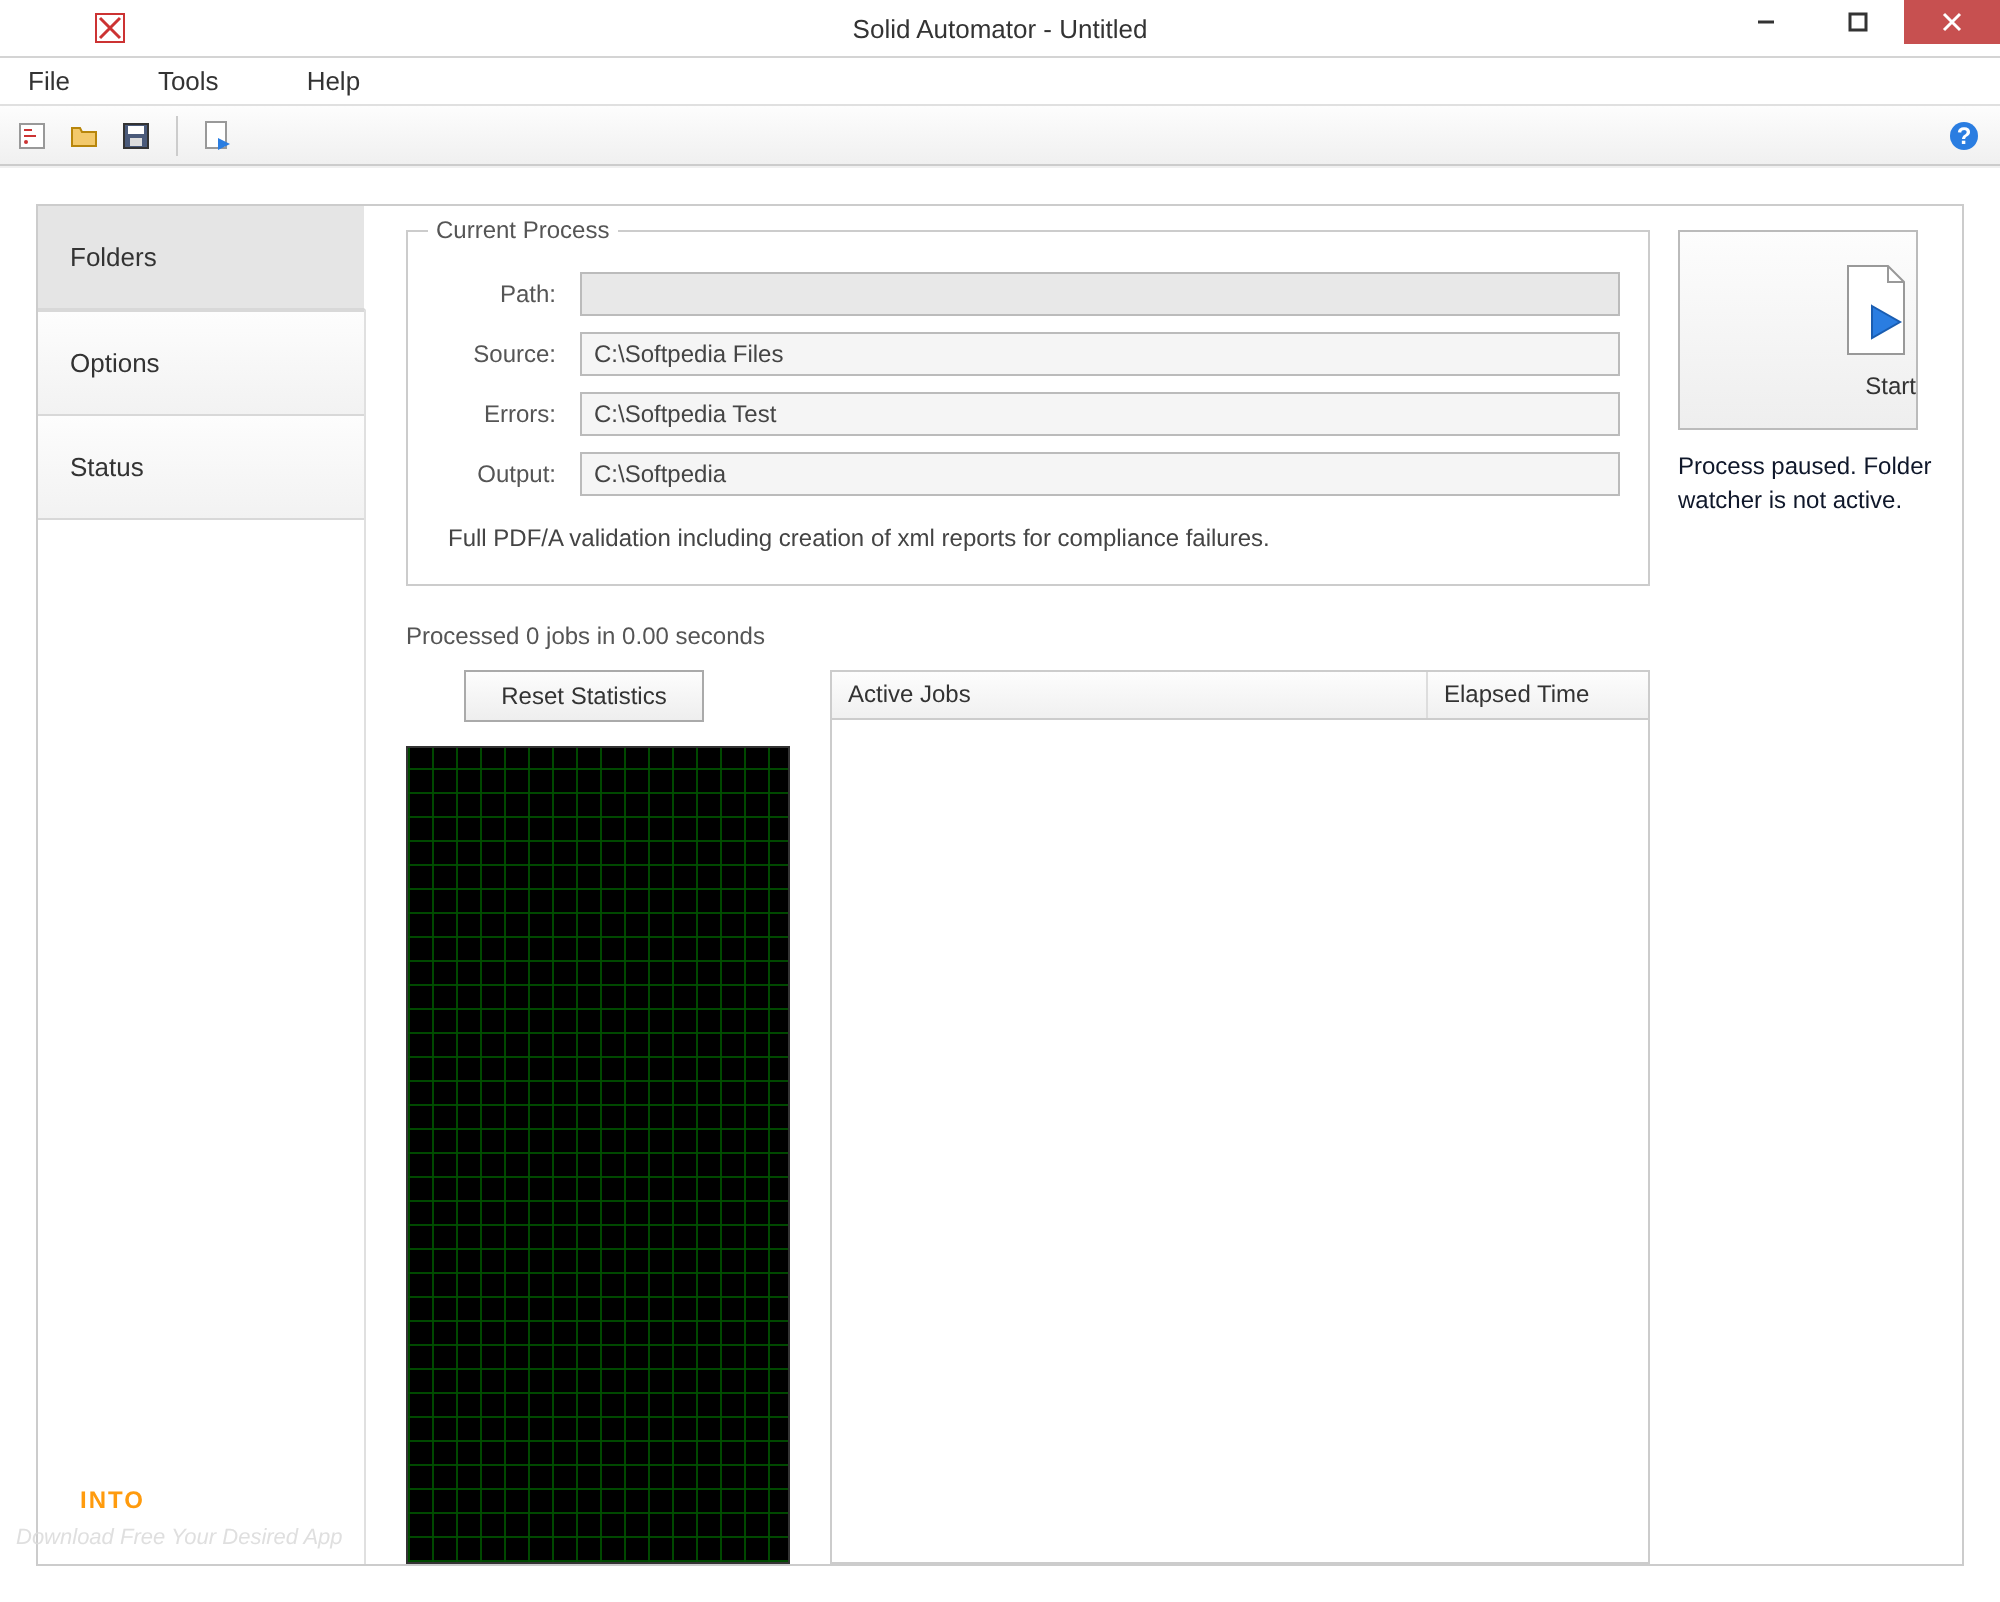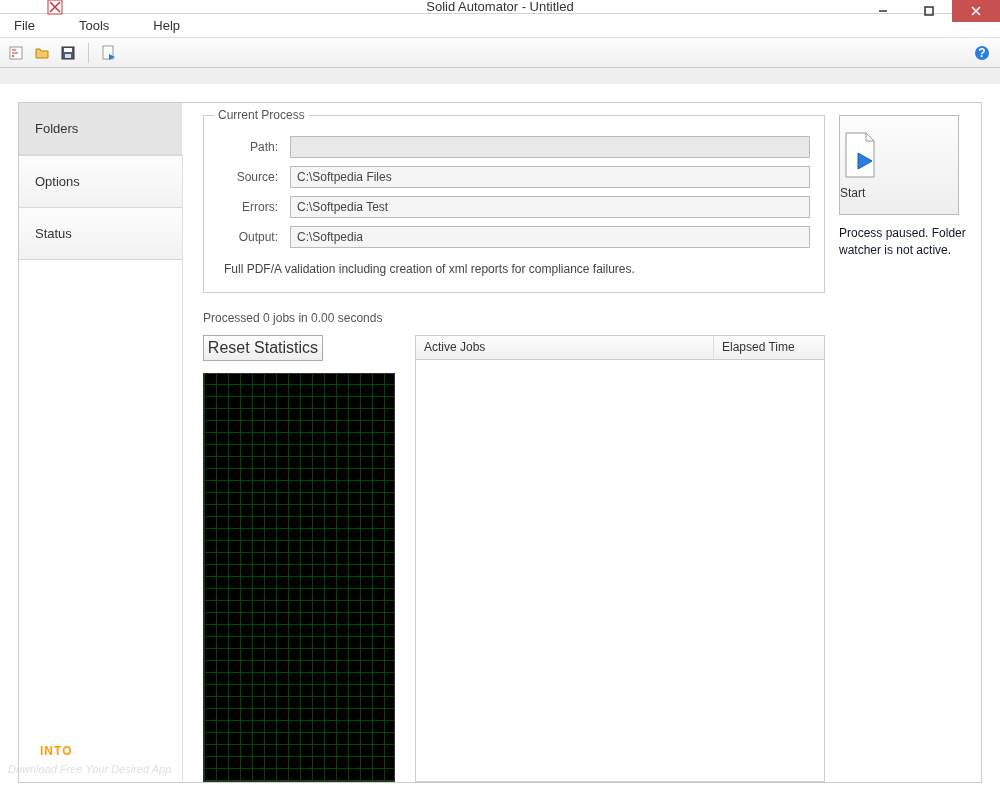--- a/index.html
+++ b/index.html
@@ -1,18 +1,18 @@
 <!DOCTYPE html>
 <html><head>
 <meta charset="utf-8">
 <style>
 * { box-sizing: border-box; margin: 0; padding: 0; font-family: "Segoe UI", Tahoma, sans-serif; font-size: 12px; }
 body { background: #f0f0f0; width: 1000px; height: 801px; overflow: hidden; position: relative; }
 
-.titlebar { height: 14px; background: #fff; border-bottom: 1px solid #d4d4d4; display: flex; align-items: center; position: relative; padding-left: 39px; }
+.titlebar { height: 29px; background: #fff; border-bottom: 1px solid #d4d4d4; display: flex; align-items: center; position: relative; padding-left: 39px; }
 .titlebar-icon { width: 20px; height: 20px; margin: 0 6px; display: inline-flex; align-items: center; justify-content: center; }
 .titlebar-title { position: absolute; left: 50%; transform: translateX(-50%); font-size: 13px; color: #333; }
 .win-controls { position: absolute; right: 0; top: 0; height: 30px; display: flex; }
 .win-btn { width: 46px; height: 22px; display: flex; align-items: center; justify-content: center; color: #333; }
 .win-btn.close { background: #c75050; color: #fff; width: 48px; }
 .win-btn.close svg { stroke: #fff; }
 
 .menubar { height: 24px; background: #fff; display: flex; align-items: center; padding: 0 8px; gap: 32px; border-bottom: 1px solid #e0e0e0; }
 .menubar-item { font-size: 13px; color: #333; padding: 2px 6px; }
 
@@ -34,28 +34,28 @@
 .main-right { width: 130px; }
 
 .fieldset { border: 1px solid #ccc; padding: 12px 14px 16px 14px; position: relative; }
 .fieldset-title { position: absolute; top: -8px; left: 10px; background: #fff; padding: 0 4px; font-size: 12px; color: #555; }
 .frow { display: flex; align-items: center; margin: 8px 0; gap: 12px; }
 .flabel { width: 60px; font-size: 12px; color: #555; text-align: right; }
 .finput { flex: 1; height: 22px; border: 1px solid #bbb; background: #f5f5f5; padding: 2px 6px; font-size: 12px; color: #444; }
 .finput.disabled { background: #e8e8e8; }
 .fdesc { font-size: 12px; color: #444; padding: 6px 2px 0 6px; }
 
-.start-btn { width: 120px; height: 100px; border: 1px solid #bbb; background: linear-gradient(#fdfdfd,#eee); display: flex; flex-direction: column; align-items: flex-start; justify-content: center; gap: 4px; font-size: 12px; color: #333; }
+.start-btn { width: 120px; height: 100px; border: 1px solid #bbb; background: linear-gradient(#fdfdfd,#eee); display: flex; flex-direction: column; align-items: flex-end; justify-content: center; gap: 4px; font-size: 12px; color: #333; }
 .status-text { margin-top: 10px; font-size: 12px; color: #0f172a; line-height: 1.4; }
 
 .processed { margin: 18px 0 10px 0; font-size: 12px; color: #555; }
 
 .lower { display: flex; gap: 20px; flex: 1; min-height: 0; }
 .lower-left { width: 192px; display: flex; flex-direction: column; }
-.reset-btn { height: 26px; border: 1px solid #aaa; background: linear-gradient(#fdfdfd,#eee); font-size: 16px; color: #333; width: 120px; margin-bottom: 12px; }
+.reset-btn { height: 26px; border: 1px solid #aaa; background: linear-gradient(#fdfdfd,#eee); font-size: 12px; color: #333; width: 120px; margin-bottom: 12px; margin-left: 29px; }
 .graph { flex: 1; background: #000; min-height: 280px; background-image:
   repeating-linear-gradient(0deg, rgba(0,80,0,0.9) 0, rgba(0,80,0,0.9) 1px, transparent 1px, transparent 12px),
   repeating-linear-gradient(90deg, rgba(0,80,0,0.9) 0, rgba(0,80,0,0.9) 1px, transparent 1px, transparent 12px);
   border: 1px solid #333;
 }
 .jobs-table { flex: 1; border: 1px solid #ccc; }
 .jobs-header { display: flex; height: 24px; background: linear-gradient(#fdfdfd,#f0f0f0); border-bottom: 1px solid #ccc; }
 .jh-col { padding: 4px 8px; font-size: 12px; color: #333; border-right: 1px solid #ddd; }
 .jh-col.c1 { flex: 1; }
 .jh-col.c2 { width: 110px; border-right: none; }

